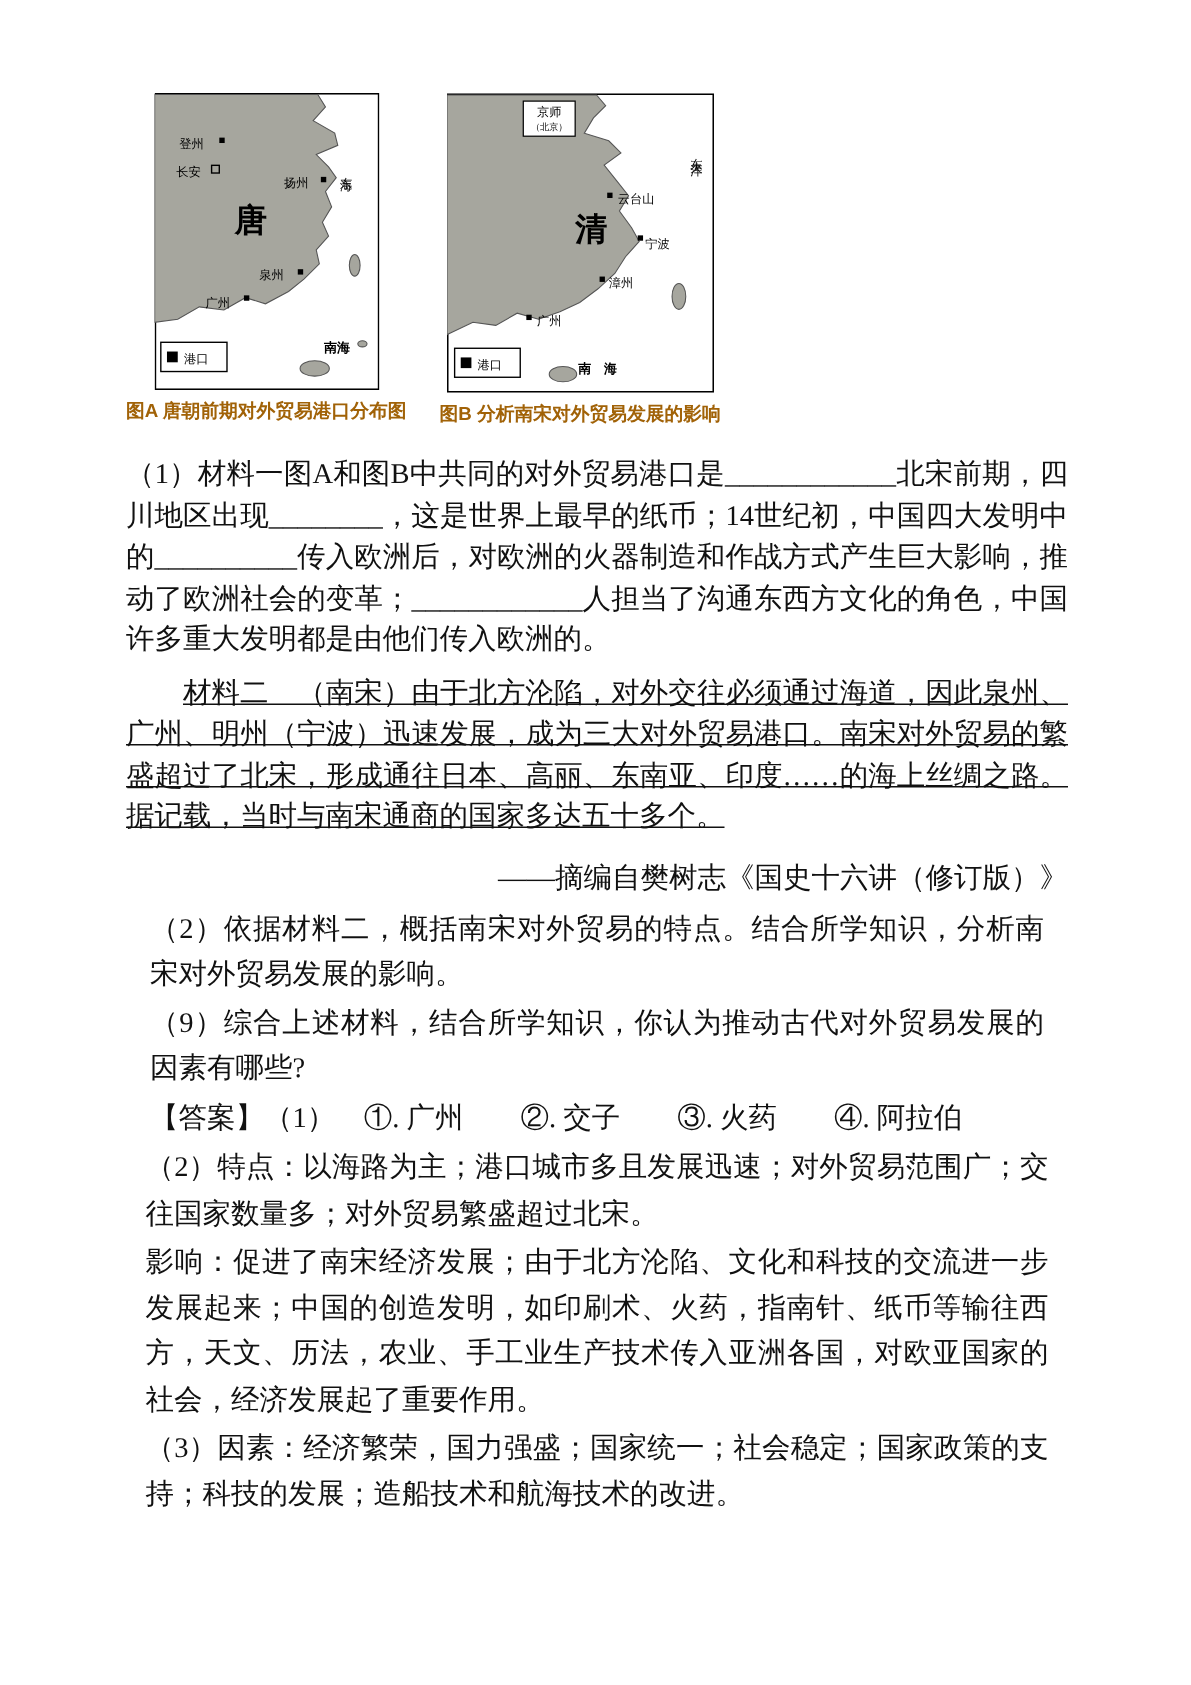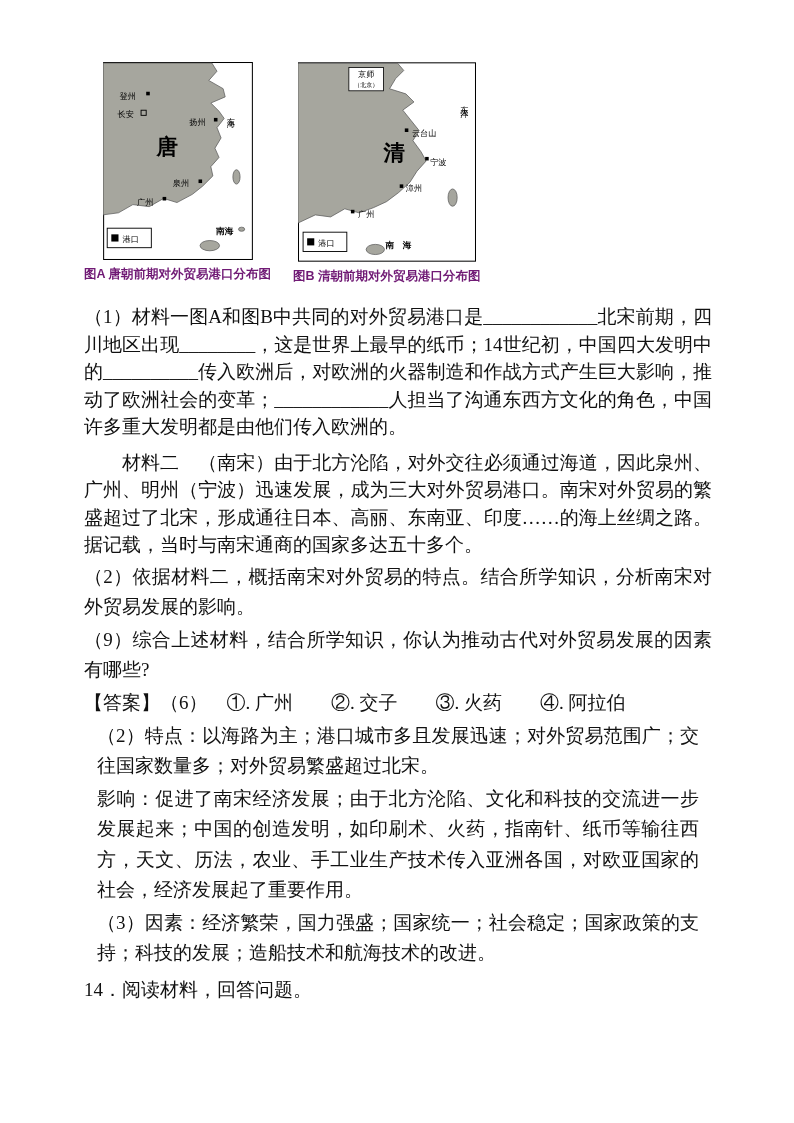--- a/index.html
+++ b/index.html
@@ -9,35 +9,35 @@
     font-family: "Liberation Serif", "DejaVu Serif", serif;
     color: #111; overflow: hidden;
   }
   .page { padding: 62px 82px 0 84px; }
 
   
   .figures { display: flex; align-items: flex-start; gap: 22px; margin-bottom: 18px; }
   figure { display: flex; flex-direction: column; align-items: center; }
   figcaption {
     font-family: "Liberation Sans", "DejaVu Sans", sans-serif;
-    font-weight: bold; font-size: 12.5px; white-space: nowrap; margin-top: 6px; color: #701a75;
+    font-weight: bold; font-size: 12.5px; white-space: nowrap; margin-top: 6px; color: #a16207;
   }
   .map-svg { display: block; }
   .maplabel { font-family: "Liberation Sans", "DejaVu Sans", sans-serif; font-size: 8px; fill: #000; }
   .maplabel-sm { font-family: "Liberation Sans", "DejaVu Sans", sans-serif; font-size: 6px; fill: #000; }
   .dynasty { font-family: "Liberation Serif", serif; font-size: 21px; font-weight: bold; fill: #000; }
   .sea { font-weight: bold; font-size: 8.5px; }
   .vtext { writing-mode: vertical-rl; text-orientation: upright; letter-spacing: 2px; }
 
   
   .para { font-size: 19px; line-height: 27.5px; text-align: justify; }
   .indent { text-indent: 2em; }
-  .m2 { margin-top: 8px; }
+  .m2 { margin-top: 8px; text-decoration: underline; }
   .source { text-align: right; margin: 13px 0 6px; }
-  .sp { margin: 3px 0; line-height: 30px; }
+  .sp { margin: 3px 16px; line-height: 30px; }
   .ansp { line-height: 30.5px; margin: 2px 13px; }
   .q14 { margin-top: 6px; }
   .mat1 { margin-top: 8px; }
 </style>
 </head>
 <body>
 
 <div class="page">
 
   <div class="figures">
@@ -104,32 +104,32 @@
 
         <rect x="52" y="145" width="3.5" height="3.5" fill="#000"></rect>
         <text class="maplabel" x="59" y="152">广州</text>
 
         <text class="maplabel sea" x="86" y="183">南　海</text>
 
         <rect x="5" y="167" width="43" height="19" fill="#fff" stroke="#000" stroke-width="0.9"></rect>
         <rect x="9" y="173" width="7" height="7" fill="#000"></rect>
         <text class="maplabel" x="20" y="180.5">港口</text>
       </svg>
-      <figcaption>图B 清朝前期对外贸易港口分布图</figcaption>
+      <figcaption>图B 分析南宋对外贸易发展的影响</figcaption>
     </figure>
   </div>
 
   <p class="para">（1）材料一图A和图B中共同的对外贸易港口是____________北宋前期，四川地区出现________，这是世界上最早的纸币；14世纪初，中国四大发明中的__________传入欧洲后，对欧洲的火器制造和作战方式产生巨大影响，推动了欧洲社会的变革；____________人担当了沟通东西方文化的角色，中国许多重大发明都是由他们传入欧洲的。</p>
 
   <p class="para indent m2">材料二　（南宋）由于北方沦陷，对外交往必须通过海道，因此泉州、广州、明州（宁波）迅速发展，成为三大对外贸易港口。南宋对外贸易的繁盛超过了北宋，形成通往日本、高丽、东南亚、印度……的海上丝绸之路。据记载，当时与南宋通商的国家多达五十多个。</p>
 
+  <p class="para source">——摘编自樊树志《国史十六讲（修订版）》</p>
 
   <p class="para sp">（2）依据材料二，概括南宋对外贸易的特点。结合所学知识，分析南宋对外贸易发展的影响。</p>
   <p class="para sp">（9）综合上述材料，结合所学知识，你认为推动古代对外贸易发展的因素有哪些?</p>
 
-  <p class="para sp"><span>【答案】</span><span>（6）　①. 广州　　②. 交子　　③. 火药　　④. 阿拉伯</span></p>
+  <p class="para sp"><span>【答案】</span><span>（1）　①. 广州　　②. 交子　　③. 火药　　④. 阿拉伯</span></p>
   <p class="para ansp">（2）特点：以海路为主；港口城市多且发展迅速；对外贸易范围广；交往国家数量多；对外贸易繁盛超过北宋。</p>
   <p class="para ansp">影响：促进了南宋经济发展；由于北方沦陷、文化和科技的交流进一步发展起来；中国的创造发明，如印刷术、火药，指南针、纸币等输往西方，天文、历法，农业、手工业生产技术传入亚洲各国，对欧亚国家的社会，经济发展起了重要作用。</p>
   <p class="para ansp">（3）因素：经济繁荣，国力强盛；国家统一；社会稳定；国家政策的支持；科技的发展；造船技术和航海技术的改进。</p>
 
-  <p class="para sp q14">14．阅读材料，回答问题。</p>
 
 </div>
 
 </body></html>

